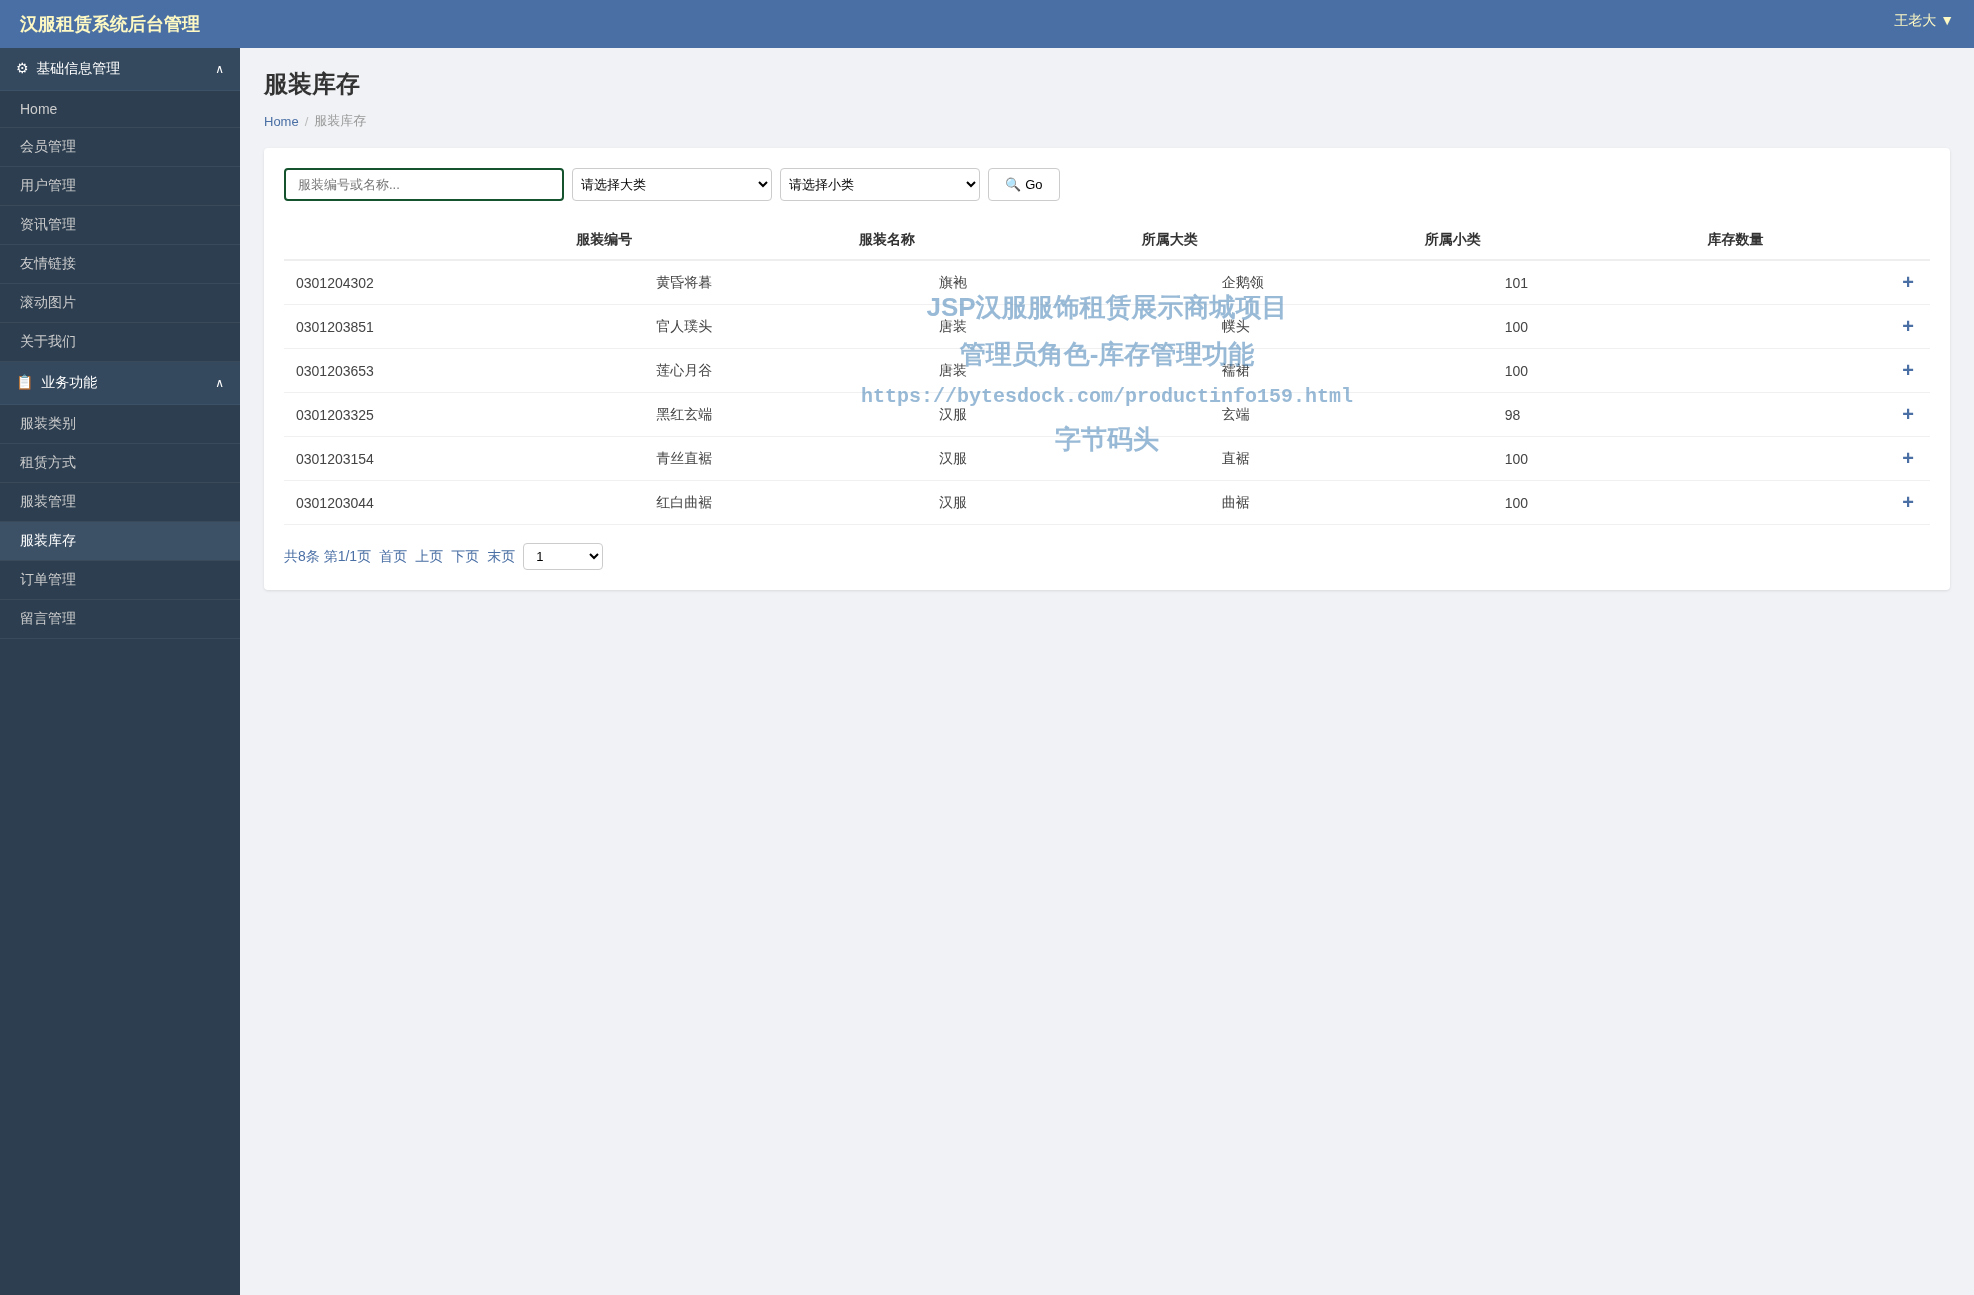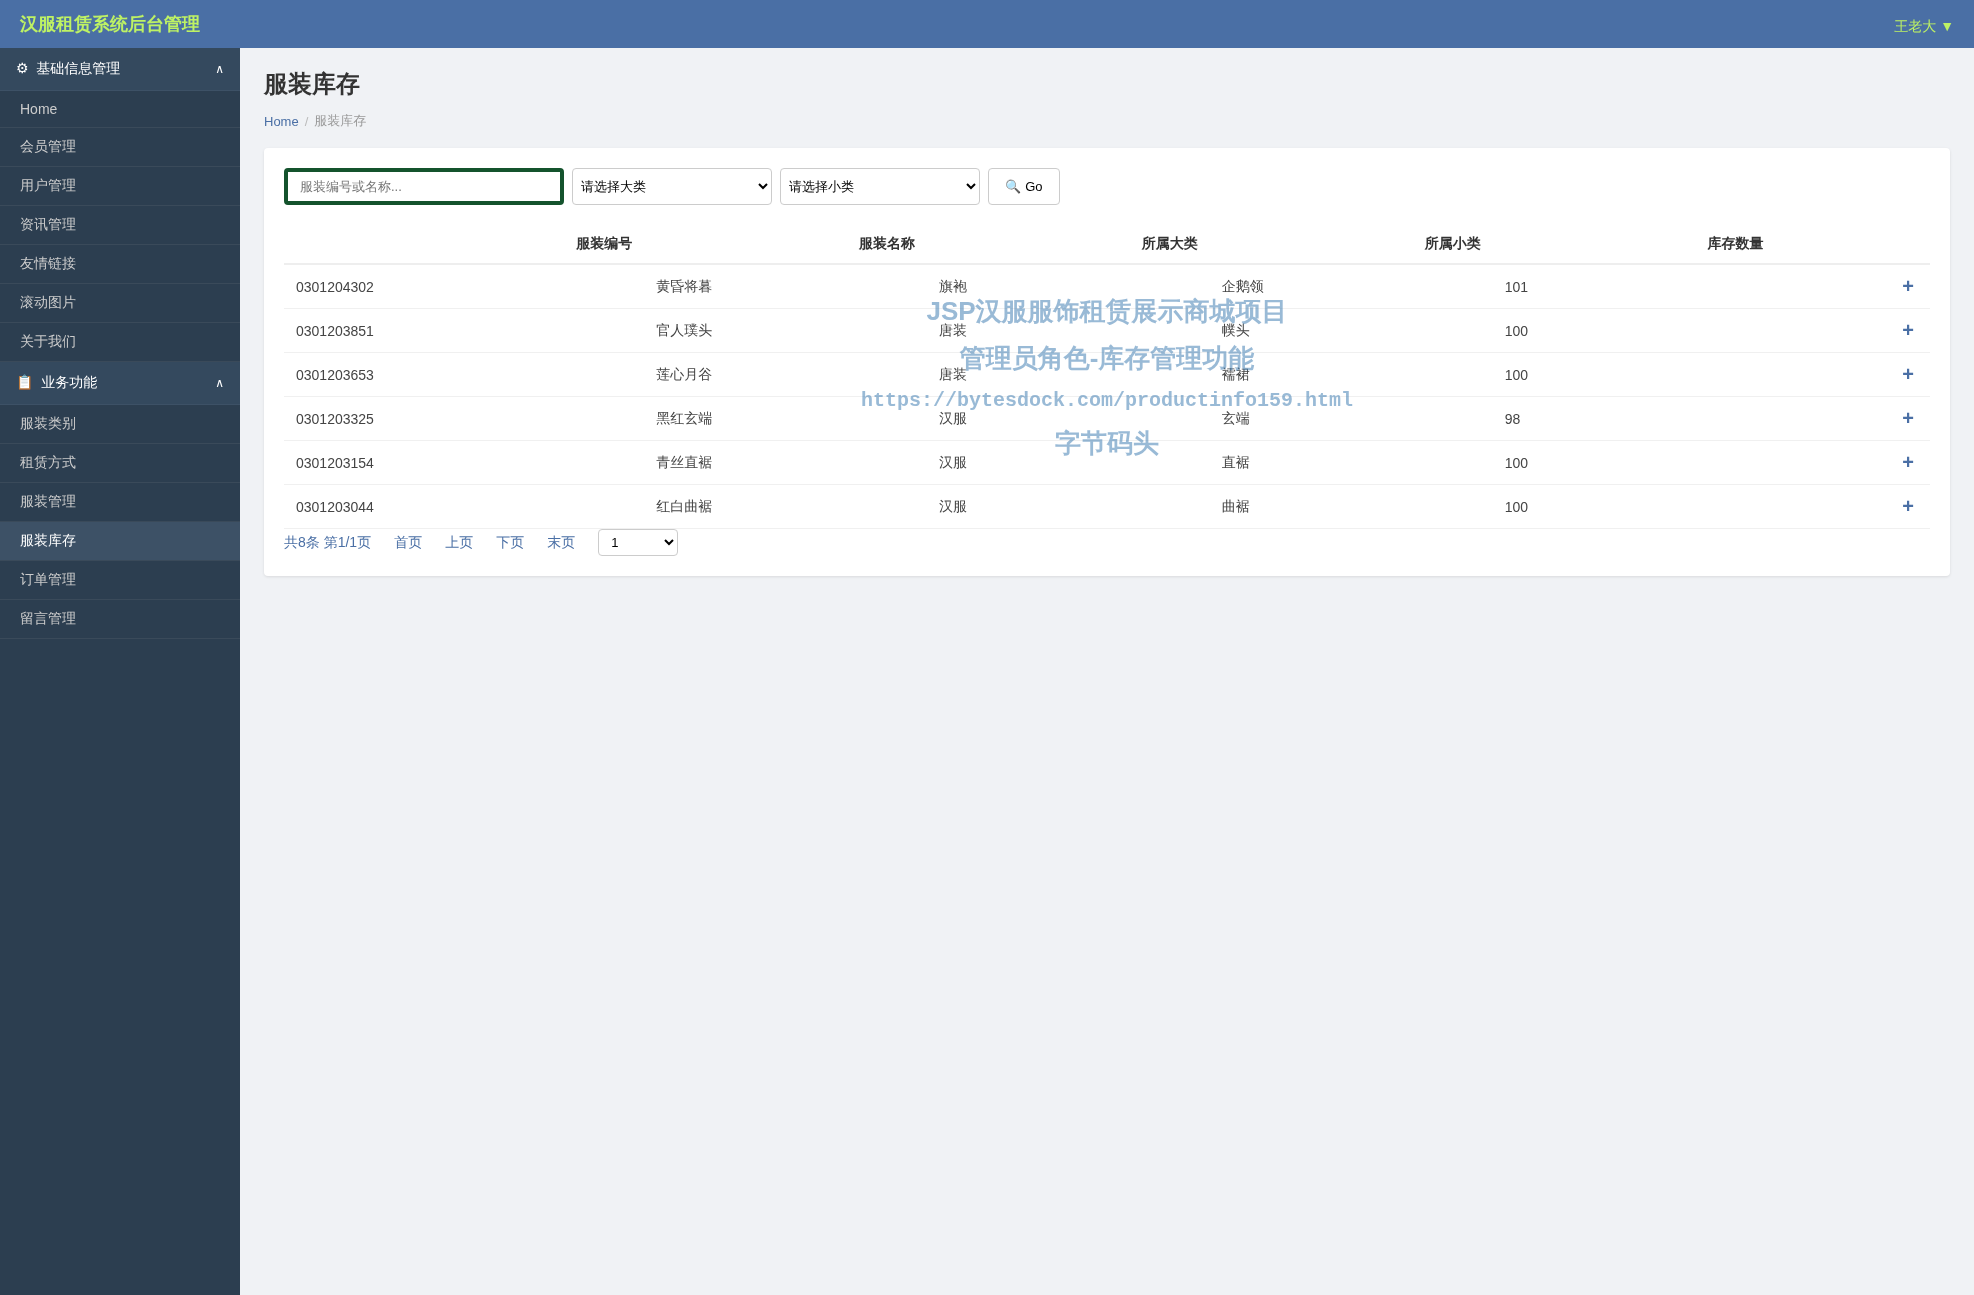--- a/index.html
+++ b/index.html
@@ -1,25 +1,25 @@
 <!DOCTYPE html>
 <html><head>
   <meta charset="utf-8">
   <style>
     * { box-sizing: border-box; margin: 0; padding: 0; }
     body { font-family: "Microsoft YaHei", "SimHei", sans-serif; font-size: 14px; background: #f0f0f0; display: flex; flex-direction: column; height: 100vh; }
 
     
     .header {
       background: #4a6fa5;
-      color: #bef264;
+      color: #fef9c3;
       padding: 12px 20px;
       display: flex;
       justify-content: space-between;
-      align-items: flex-end;
+      align-items: flex-start;
       flex-shrink: 0;
     }
     .header-title { font-size: 18px; font-weight: bold; }
     .header-user { font-size: 14px; cursor: pointer; }
 
     
     .main-layout { display: flex; flex: 1; overflow: hidden; }
 
     
     .sidebar {
@@ -84,21 +84,21 @@
 
     
     .search-bar {
       display: flex;
       gap: 8px;
       margin-bottom: 20px;
       flex-wrap: wrap;
     }
     .search-bar input[type="text"] {
       padding: 7px 12px;
-      border: 4px solid #14532d;
+      border: 2px solid #14532d;
       border-radius: 4px;
       font-size: 13px;
       width: 280px;
       font-family: inherit;
     }
     .search-bar select {
       padding: 7px 4px;
       border: 1px solid #ccc;
       border-radius: 4px;
       font-size: 13px;
@@ -176,21 +176,22 @@
     .watermark-text.small {
       font-size: 20px;
       font-family: Liberation Mono, monospace;
     }
     .table-wrap { position: relative; }
 
     
     .pagination {
       display: flex;
       align-items: center;
-      gap: 23px;
+      gap: 8px;
+      margin-top: 18px;
       font-size: 14px;
       flex-wrap: wrap;
     }
     .pagination-info { color: #4a6fa5; font-size: 14px; }
     .pagination a {
       color: #4a6fa5;
       cursor: pointer;
       text-decoration: none;
     }
     .pagination select {

